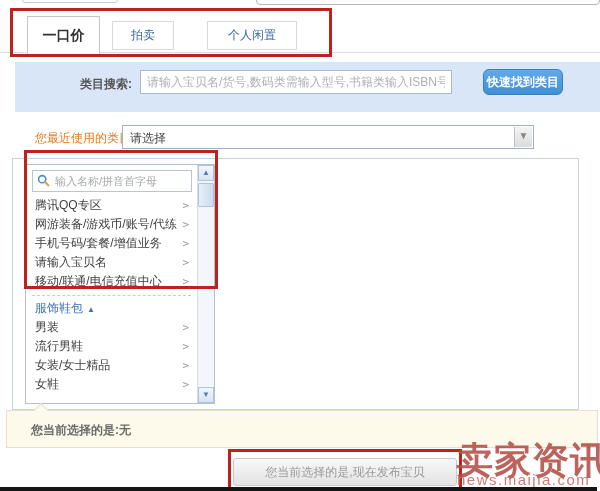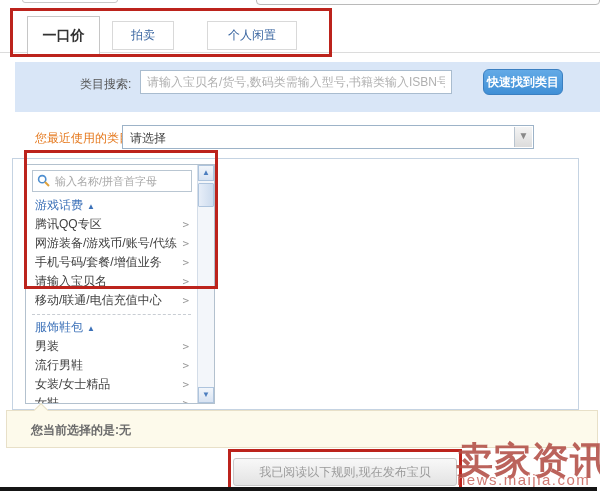--- a/index.html
+++ b/index.html
@@ -24,21 +24,21 @@
   .tab-personal { left:207px; width:90px; }
 
   
   .redbox { border:3px solid #bc231c; z-index:20; pointer-events:none; }
   .redbox-tabs { left:10px; top:8px; width:322px; height:49px; }
   .redbox-list { left:24px; top:150px; width:194px; height:139px; }
   .redbox-publish { left:228px; top:449px; width:234px; height:45px; }
 
   
   .search-band { left:15px; top:62px; width:585px; height:50px; background:#d9e6f7; }
-  .search-label { left:80px; top:76px; font-weight:normal; color:#555; }
+  .search-label { left:80px; top:76px; font-weight:bold; color:#555; }
   .search-input { left:140px; top:70px; width:312px; height:24px; border:1px solid #a9bccf; background:#fff; padding:0 6px; font-size:12px; color:#333; font-family:inherit; }
   .search-input::placeholder { color:#b0b0b0; }
   .search-btn { left:483px; top:69px; width:80px; height:26px; background:linear-gradient(#63aae6,#3f8fd6); border:1px solid #3a7fc1; border-radius:6px; color:#fff; font-weight:bold; font-size:12px; text-align:center; line-height:24px; cursor:pointer; }
 
   
   .recent-label { left:35px; top:130px; color:#e5791e; }
   .recent-select { left:122px; top:125px; width:412px; height:24px; border:1px solid #9db3c8; background:#fff; cursor:pointer; }
   .recent-select-text { position:absolute; left:7px; top:4px; color:#444; }
   .recent-select-arrow { position:absolute; right:1px; top:1px; width:18px; height:20px; background:linear-gradient(#f4f4f4,#dcdcdc); border-left:1px solid #b9c4cf; text-align:center; line-height:18px; color:#888; font-size:10px; }
 
@@ -109,21 +109,20 @@
     <div class="list-search-wrap">
       <span class="mag-icon">
         <svg width="13" height="13" viewBox="0 0 13 13">
           <circle cx="5.2" cy="5.2" r="3.6" fill="none" stroke="#4d8ed0" stroke-width="1.6"></circle>
           <line x1="8" y1="8" x2="12" y2="12" stroke="#e0a23c" stroke-width="2"></line>
         </svg>
       </span>
       <input class="list-search-input" placeholder="输入名称/拼音首字母" style="">
     </div>
     <div id="cat-rows">
-        <div class="cat-row cat-group"><span>游戏话费</span><span class="tri">▲</span></div>
         <div class="cat-row cat-item"><span>腾讯QQ专区</span><span class="chev">&gt;</span></div>
         <div class="cat-row cat-item"><span>网游装备/游戏币/账号/代练</span><span class="chev">&gt;</span></div>
         <div class="cat-row cat-item"><span>手机号码/套餐/增值业务</span><span class="chev">&gt;</span></div>
         <div class="cat-row cat-item"><span>请输入宝贝名</span><span class="chev">&gt;</span></div>
         <div class="cat-row cat-item"><span>移动/联通/电信充值中心</span><span class="chev">&gt;</span></div>
         <div class="cat-divider"></div>
         <div class="cat-row cat-group"><span>服饰鞋包</span><span class="tri">▲</span></div>
         <div class="cat-row cat-item"><span>男装</span><span class="chev">&gt;</span></div>
         <div class="cat-row cat-item"><span>流行男鞋</span><span class="chev">&gt;</span></div>
         <div class="cat-row cat-item"><span>女装/女士精品</span><span class="chev">&gt;</span></div>
@@ -138,19 +137,19 @@
 </div>
 <div class="abs redbox redbox-list"></div>
 
 <div class="abs cream-notch"></div>
 <div class="abs cream">
   <div class="cream-text">
     <span>您当前选择的是:</span><span>无</span>
   </div>
 </div>
 
-<div class="abs publish-btn">我已阅读以下规则,现在发布宝贝</div>
+<div class="abs publish-btn">您当前选择的是,现在发布宝贝</div>
 <div class="abs redbox redbox-publish"></div>
 
 <div class="abs wm-title">卖家资讯</div>
 <div class="abs wm-url">news.maijia.com</div>
 
 <div class="abs bottom-bar"></div>
 
 </body></html>

